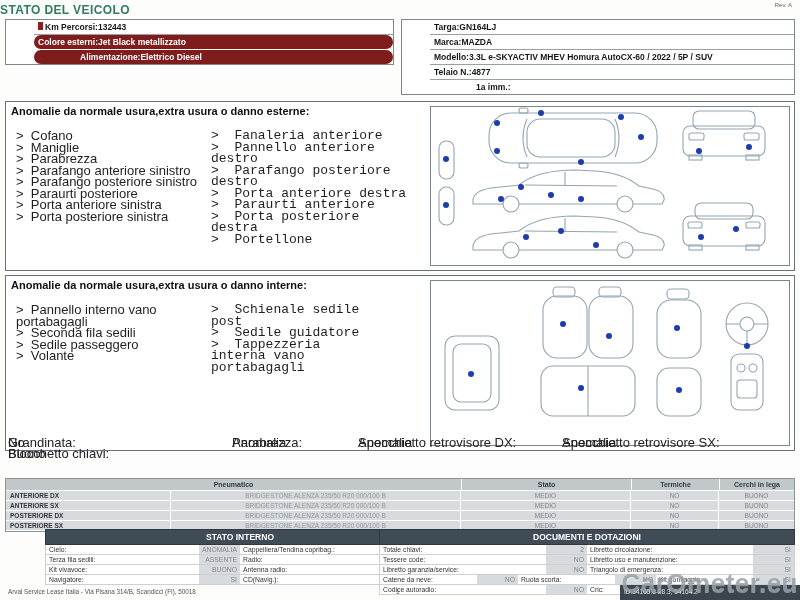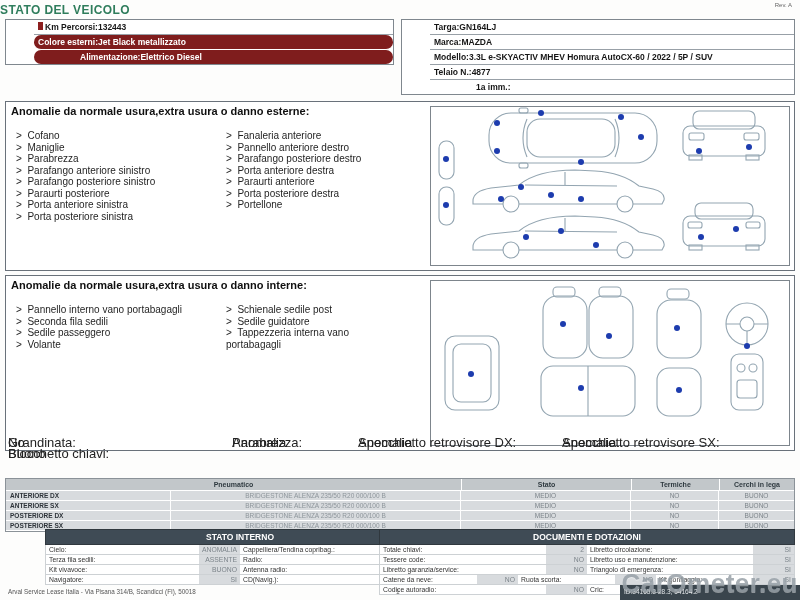--- a/index.html
+++ b/index.html
@@ -18,24 +18,24 @@
   .field-row.dark{background:#7f1d1d;color:#fff;border-bottom-color:#fff;border-radius:7px;}
   .red-marker{width:5px;height:8px;background:#8d1f1f;display:inline-block;margin-right:2px;flex:none;}
   .f-label{white-space:nowrap;}
   .f-value{flex:1;}
   #right-fields .f-value{max-width:250px;}
 
   .section{position:absolute;left:5px;width:790px;border:1px solid #69717a;background:#fff;}
   #sec-ext{top:101px;height:170px;}
   #sec-int{top:275px;height:176px;}
   .section-header{position:absolute;left:5px;top:3px;font-size:11px;font-weight:bold;color:#101010;}
-  .anom-col{position:absolute;font-size:10px;color:#1f1f1f;line-height:11.5px;}
+  .anom-col{position:absolute;font-size:13px;color:#1f1f1f;line-height:11.5px;}
   .anomaly-item::before{content:">  ";white-space:pre;}
   #ext-col1,#int-col1{left:10px;top:28px;width:192px;}
-  #ext-col2,#int-col2{left:220px;top:28px;width:165px;}
+  #ext-col2,#int-col2{left:205px;top:28px;width:165px;font-family:Liberation Mono, monospace;}
   #ext-col1{width:195px;}#ext-col2{width:200px;}
   .diagram-box{position:absolute;right:4px;top:4px;bottom:4px;left:424px;border:1px solid #7d858c;background:#fff;}
   .diagram-box svg{width:100%;height:100%;}
 
   .summary{position:absolute;left:6px;top:435px;width:788px;height:22px;font-size:13px;color:#222;}
   .summary span{position:absolute;white-space:nowrap;}
   #sum-grandinata{left:2px;top:0;}
   #sum-parabrezza{left:226px;top:0;}
   #sum-dx{left:352px;top:0;}
   #sum-sx{left:556px;top:0;}

